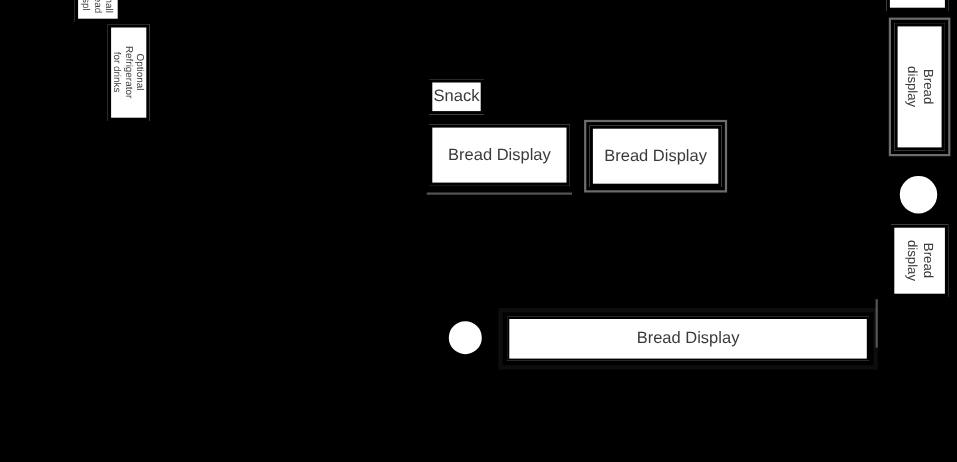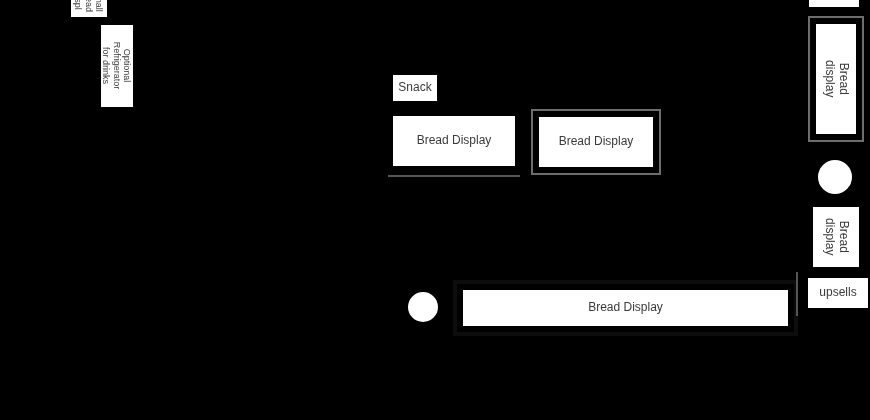--- a/index.html
+++ b/index.html
@@ -66,21 +66,21 @@
   }
   .guide-h { height: 2px; }
   .guide-v { width: 2px; }
 
   
   .rot-cw  { transform: rotate(90deg);  transform-origin: center; }
 
   .fs-9  { font-size: 9px; }
   .fs-10 { font-size: 10px; }
   .fs-12 { font-size: 12px; }
-  .fs-13 { font-size: 12px; }
+  .fs-13 { font-size: 15px; }
 
   .clip { overflow: hidden; }
 </style>
 </head>
 <body>
 
 <div id="canvas">
 
   <div class="fixture clip" style="left:68px; top:-18px; width:42px; height:38px;">
     <span class="lbl fs-9 rot-cw">Small
@@ -124,17 +124,14 @@
   </div>
 
   <div class="round" style="left:811px; top:153px; width:48px; height:48px;"></div>
 
   <div class="fixture" style="left:810px; top:204px; width:52px; height:66px;">
     <span class="lbl fs-12 rot-cw" style="width:56px;">Bread
 display</span>
   </div>
 
   <div class="guide guide-v" style="left:796px; top:272px; height:44px;"></div>
-  <div class="fixture clip" style="left:806px; top:276px; width:64px; height:34px; border-width:2px;">
-    <span class="lbl fs-13" style="white-space:nowrap;">upsells</span>
-  </div>
 
 </div>
 
 </body></html>

